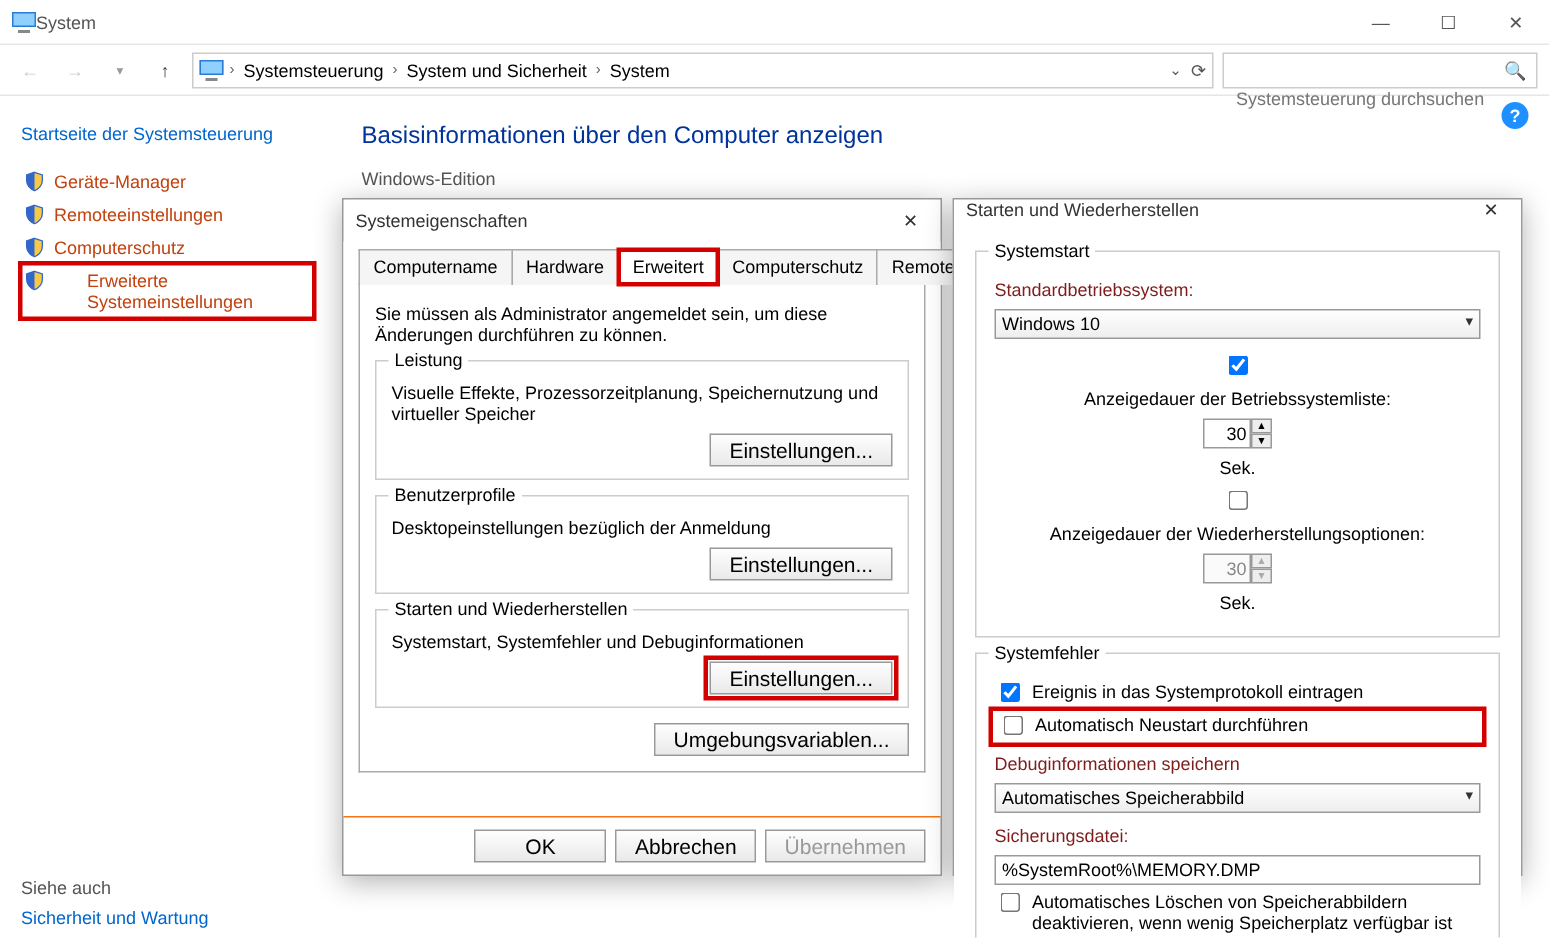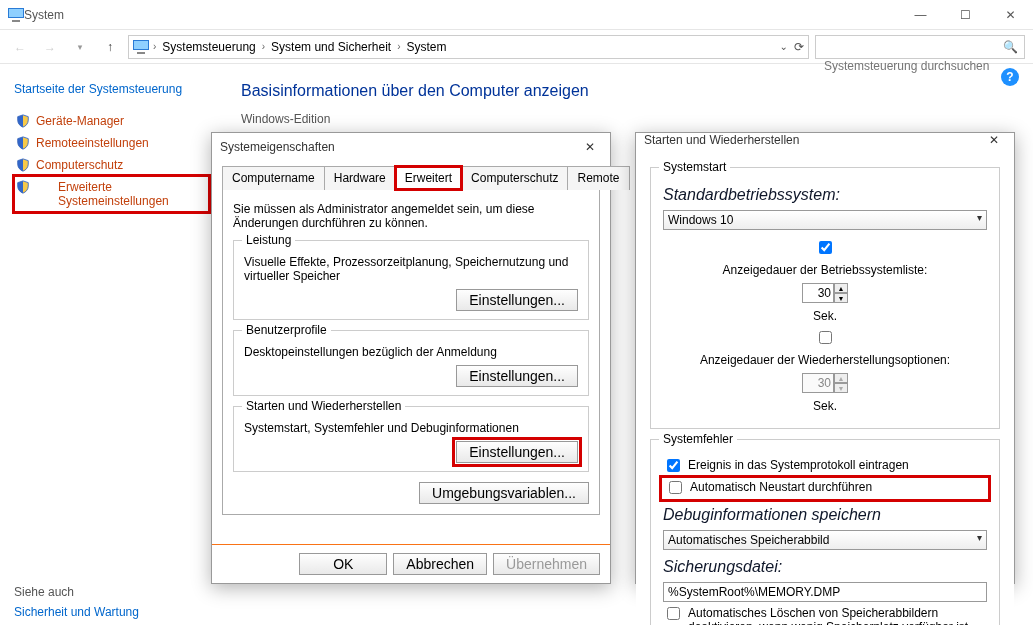--- a/index.html
+++ b/index.html
@@ -126,21 +126,21 @@
   }
   .select { appearance:none; -webkit-appearance:none; padding-right:18px; position:relative; background:linear-gradient(#fff,#eee); }
   .select-wrap { position:relative; display:inline-block; }
   .select-wrap::after { content:"▾"; position:absolute; right:5px; top:2px; font-size:10px; color:#333; pointer-events:none; }
   .spinner { display:inline-flex; align-items:center; }
   .spinner input { width:32px; height:20px; border:1px solid #999; text-align:right; padding-right:2px; font-size:12px; }
   .spinner .spins { display:flex; flex-direction:column; }
   .spinner .spins button { width:14px; height:10px; font-size:7px; line-height:7px; border:1px solid #999; background:#eee; padding:0; }
   .checkbox-line { display:flex; align-items:flex-start; gap:5px; margin:4px 0; }
   .checkbox-line input { margin-top:1px; }
-  .group-title { font-size:16px; color:#0f172a; margin:4px 0 6px 0;font-style:italic; }
+  .group-title { font-size:12px; color:#7f1d1d; margin:4px 0 6px 0; }
   .disabled-text { color:#888; }
 
   
   .monicon { display:inline-block; width:16px; height:14px; position:relative; }
   .monicon .screen { position:absolute; width:16px; height:10px; border:1px solid #2a7bd6; background:#8fd0ff; top:0; left:0; }
   .monicon .stand { position:absolute; width:8px; height:2px; background:#888; bottom:0; left:4px; }
 
 </style>
 </head>
 <body>
@@ -222,21 +222,21 @@
     <div class="seealso-link">Sicherheit und Wartung</div>
   </div>
 
   <div class="content">
     <div class="helpcircle">?</div>
     <h1>Basisinformationen über den Computer anzeigen</h1>
     <div class="subhead">Windows-Edition</div>
   </div>
 </div>
 
-<div class="dialog" style="left:211px; top:132px; width:400px; height:452px;">
+<div class="dialog" style="left:228px; top:132px; width:400px; height:452px;">
   <div class="dialog-title">
     <span>Systemeigenschaften</span>
     <span class="close">✕</span>
   </div>
   <div class="dialog-body">
     <div class="tabs">
       <div class="tab">Computername</div>
       <div class="tab">Hardware</div>
       <div class="tab active highlighted">Erweitert</div>
       <div class="tab">Computerschutz</div>

